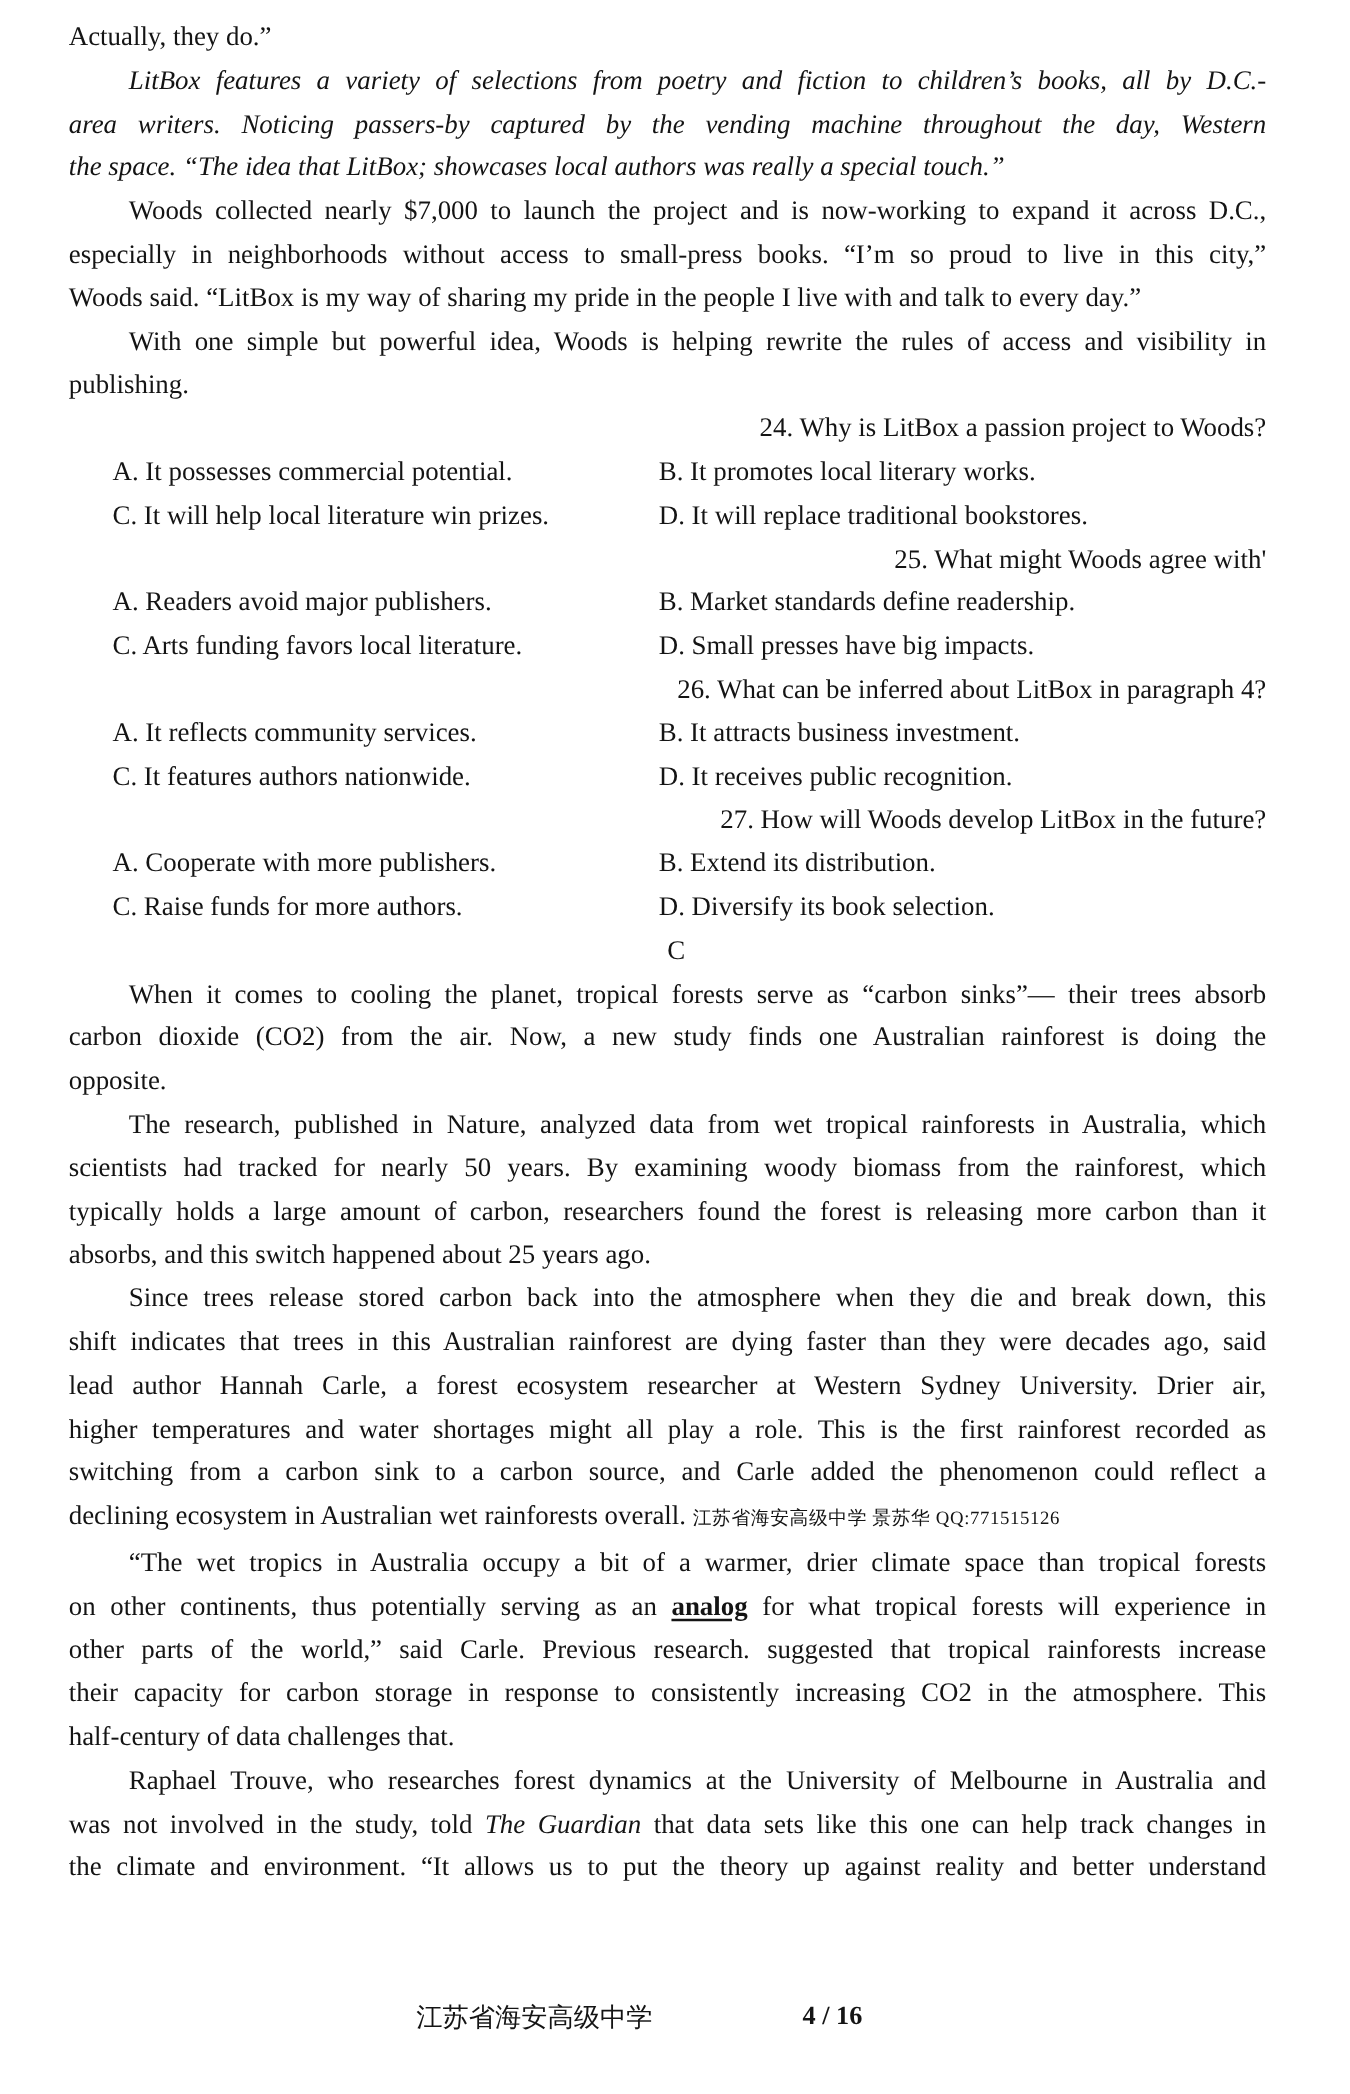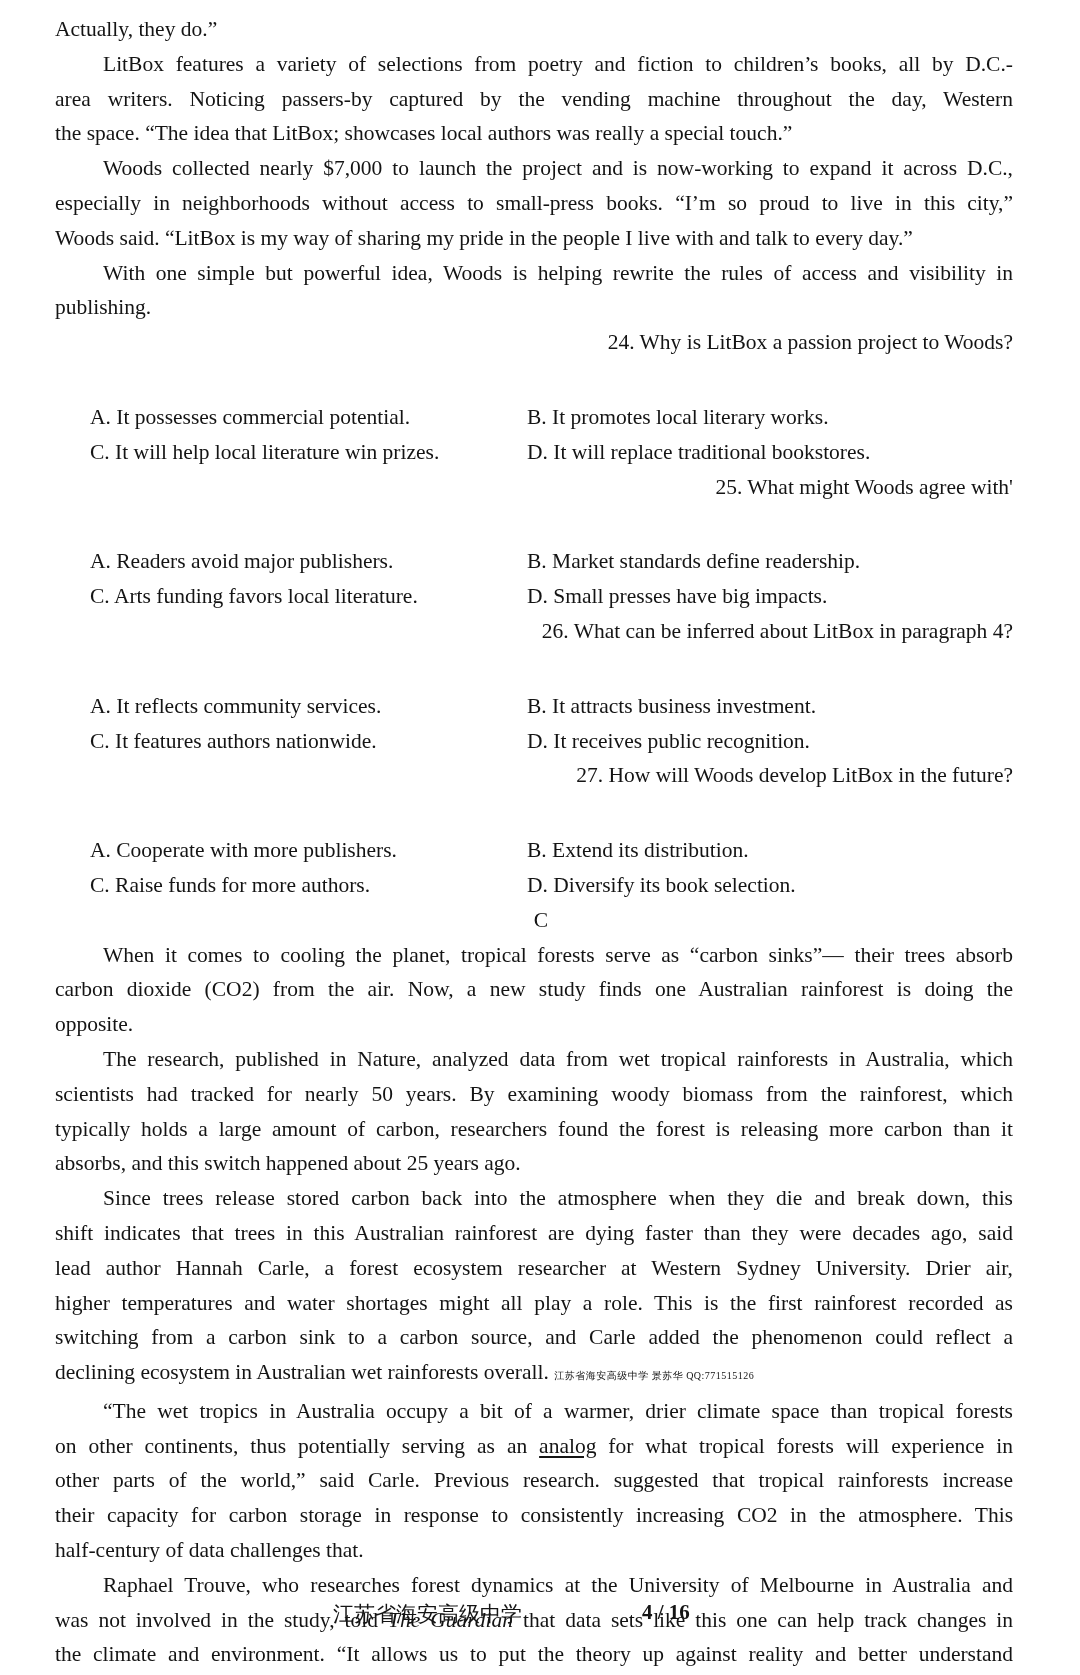--- a/index.html
+++ b/index.html
@@ -4,29 +4,29 @@
   <style>
     html, body { margin: 0; padding: 0; background: #ffffff; }
     body {
       width: 1080px; height: 1675px; position: relative; overflow: hidden;
       font-family: "Liberation Serif", "DejaVu Serif", serif;
       color: #141414;
     }
     .page { position: absolute; left: 0; top: 0; width: 964px; height: 1675px; }
     .text { position: absolute; left: 55px; width: 958px; font-size: 21.5px; line-height: 34.8px; }
     .p { margin: 0; text-align: justify; text-align-last: left; }
-    .indent { text-indent: 48px; }
+    .indent { text-indent: 48px; font-style: italic; }
     .line { display: block; white-space: nowrap; }
     .just { display: block; text-align: justify; text-align-last: justify; }
     .q { margin: 0; text-align: right; }
-    .opts { display: grid; grid-template-columns: 437px 1fr; padding-left: 35px; margin-top: 40px; }
+    .opts { display: grid; grid-template-columns: 437px 1fr; padding-left: 35px; }
     .opt { white-space: nowrap; }
     .section-label { text-align: center; margin: 0; padding-left: 14px; }
-    .u { text-decoration: underline; font-weight: normal; text-underline-offset: 3px; }
-    .wm { font-size: 10px; letter-spacing: 0.5px; }
+    .u { text-decoration: underline; font-weight: bold; text-underline-offset: 3px; }
+    .wm { font-size: 15px; letter-spacing: 0.5px; }
     .footer { position: absolute; top: 1600px; left: 0; width: 1080px; font-size: 21px; }
     .footer .school { position: absolute; left: 333px; }
     .footer .pg { position: absolute; left: 642px; font-weight: bold; }
   </style>
 </head>
 <body>
 
 <div class="page">
   <div class="text" style="top:12px;">
 

